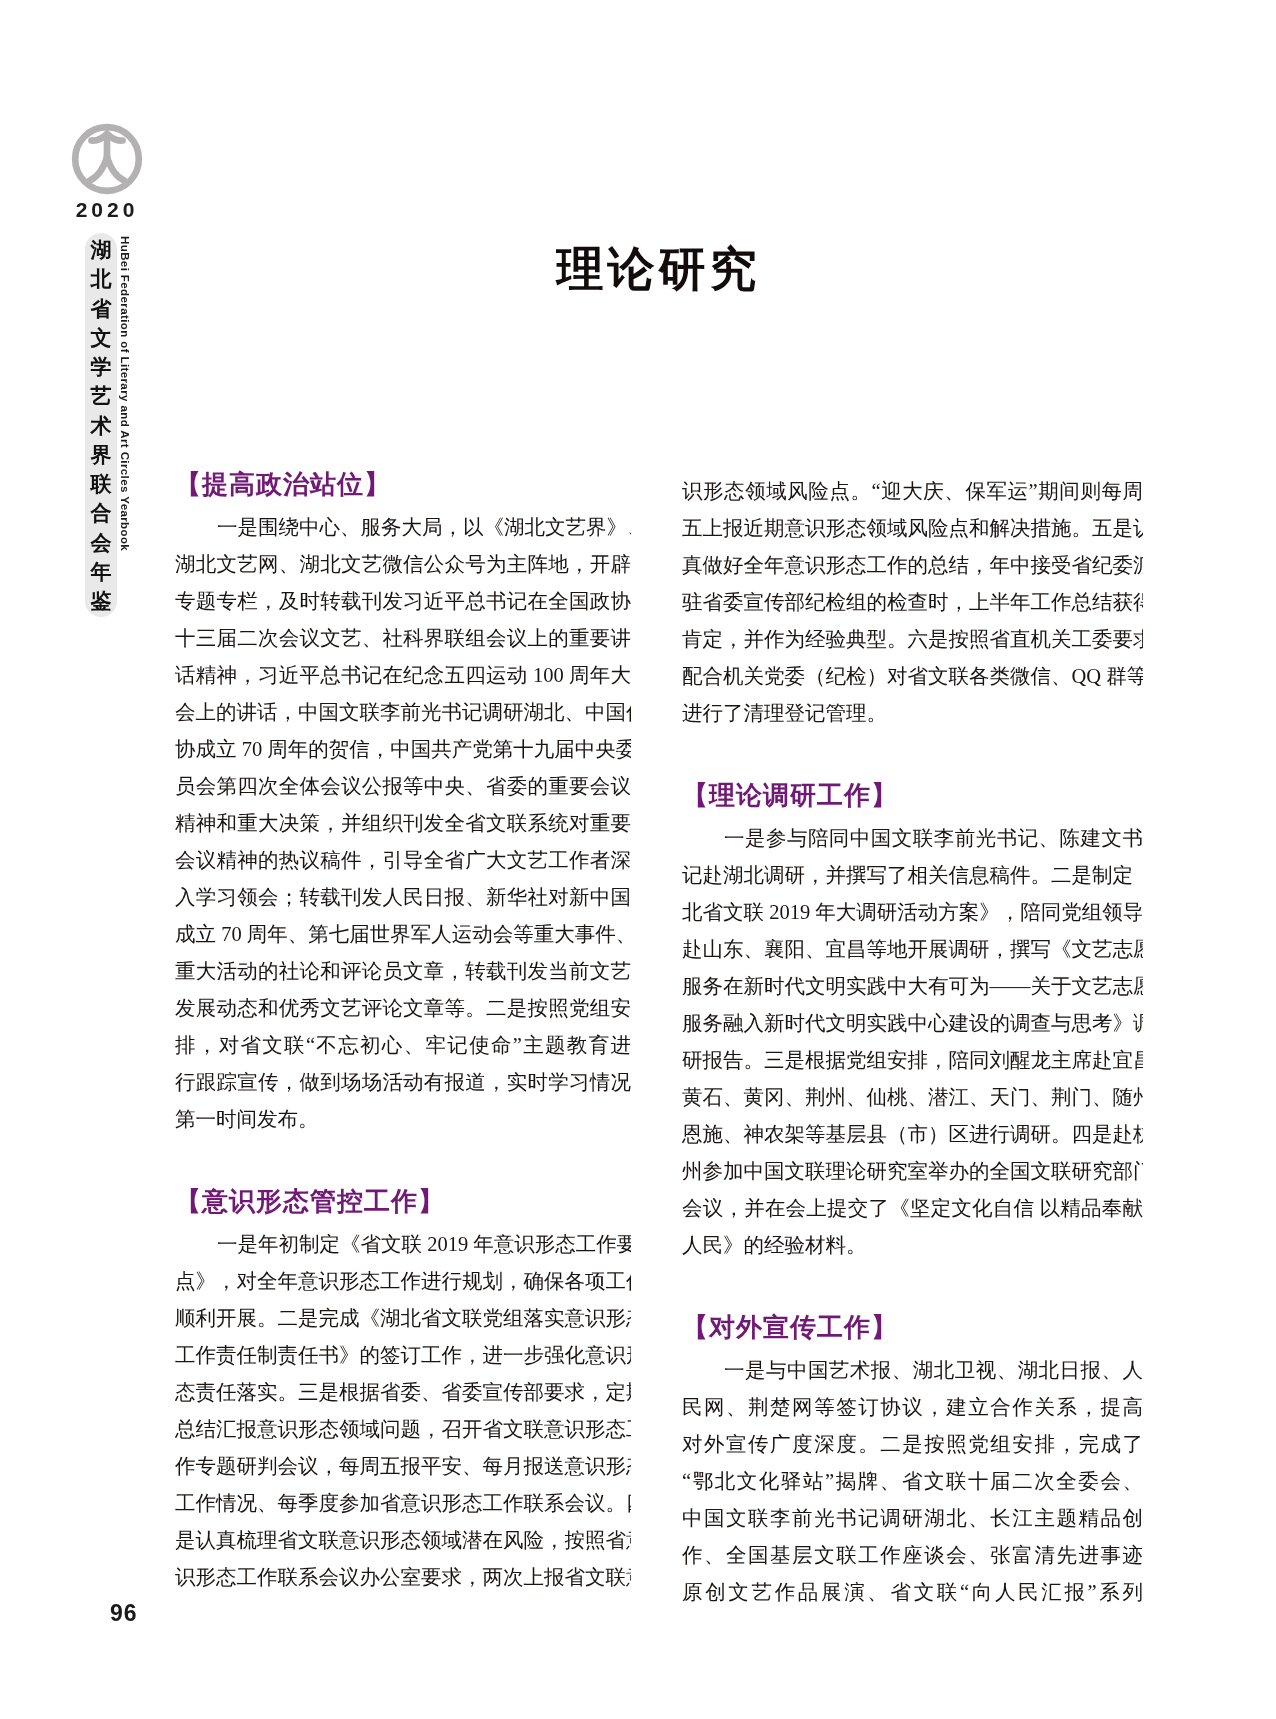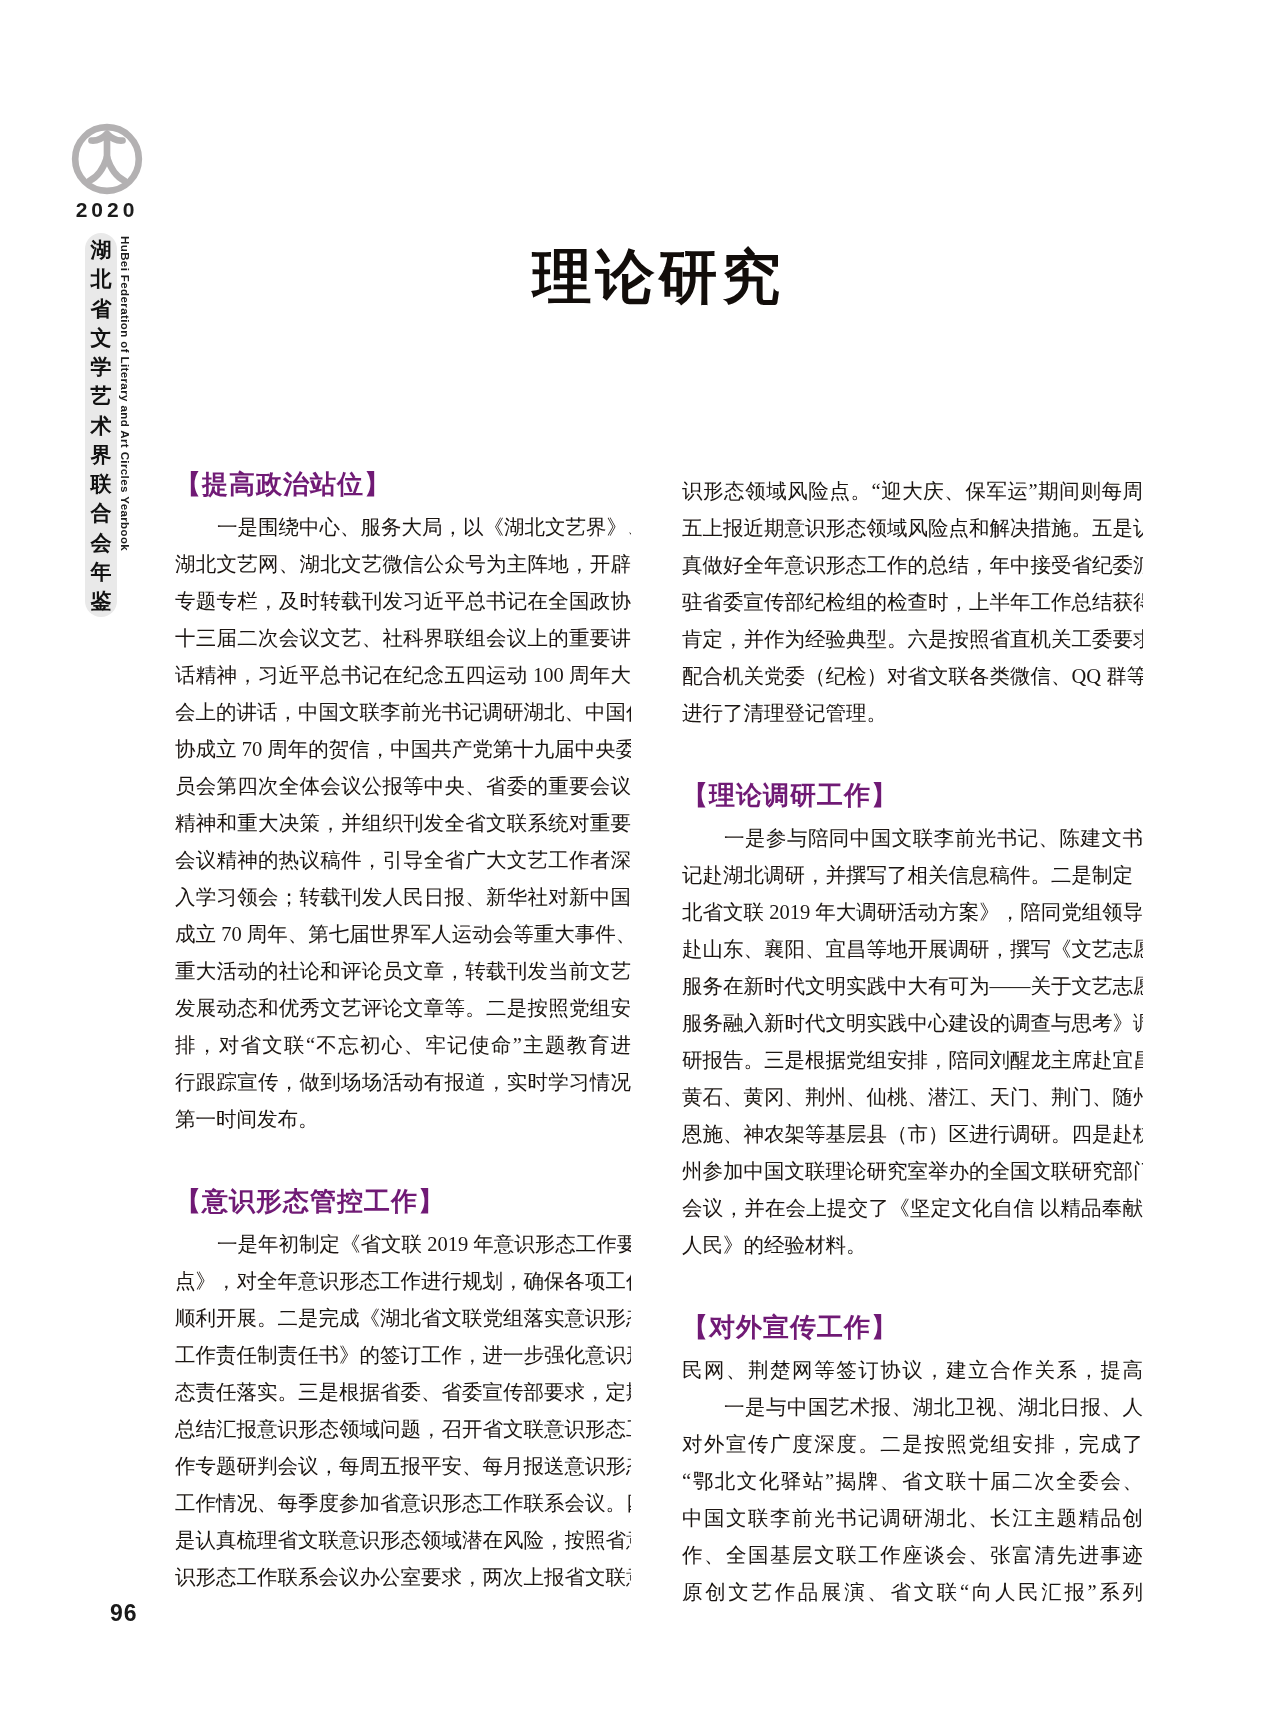--- a/index.html
+++ b/index.html
@@ -36,21 +36,21 @@
     writing-mode:vertical-rl;
     font-family:"Liberation Sans", sans-serif;
     font-weight:bold;font-size:11.5px;letter-spacing:0.4px;color:#1d1d1d;
     white-space:nowrap;
   }
   
   .page-title{
     position:absolute;left:175px;top:238px;width:967px;
     text-align:center;
     font-family:"Liberation Serif", serif;
-    font-weight:900;font-size:59px;letter-spacing:4px;color:#120d0a;
+    font-weight:900;font-size:47px;letter-spacing:4px;color:#120d0a;
   }
   
   .col{position:absolute;top:0;}
   .col-left{left:175px;top:467px;width:456px;}
   .col-right{left:682px;top:473px;width:461px;}
   .sec-heading{
     font-family:"Liberation Sans", sans-serif;
     font-weight:bold;font-size:26px;height:34px;line-height:34px;
     letter-spacing:1px;color:#701a75;
     margin:46px 0 8px 0;
@@ -167,22 +167,22 @@
         <div class="line">服务融入新时代文明实践中心建设的调查与思考》调</div>
         <div class="line">研报告。三是根据党组安排，陪同刘醒龙主席赴宜昌、</div>
         <div class="line">黄石、黄冈、荆州、仙桃、潜江、天门、荆门、随州、</div>
         <div class="line">恩施、神农架等基层县（市）区进行调研。四是赴杭</div>
         <div class="line">州参加中国文联理论研究室举办的全国文联研究部门</div>
         <div class="line">会议，并在会上提交了《坚定文化自信 以精品奉献</div>
         <div class="line last">人民》的经验材料。</div>
       </div>
       <div class="sec-heading">【对外宣传工作】</div>
       <div class="para">
+        <div class="line indent">一是与中国艺术报、湖北卫视、湖北日报、人</div>
         <div class="line">民网、荆楚网等签订协议，建立合作关系，提高</div>
-        <div class="line indent">一是与中国艺术报、湖北卫视、湖北日报、人</div>
         <div class="line">对外宣传广度深度。二是按照党组安排，完成了</div>
         <div class="line">“鄂北文化驿站”揭牌、省文联十届二次全委会、</div>
         <div class="line">中国文联李前光书记调研湖北、长江主题精品创</div>
         <div class="line">作、全国基层文联工作座谈会、张富清先进事迹</div>
         <div class="line">原创文艺作品展演、省文联“向人民汇报”系列</div>
       </div>
     </div>
 
   <div class="page-number">96</div>
 

